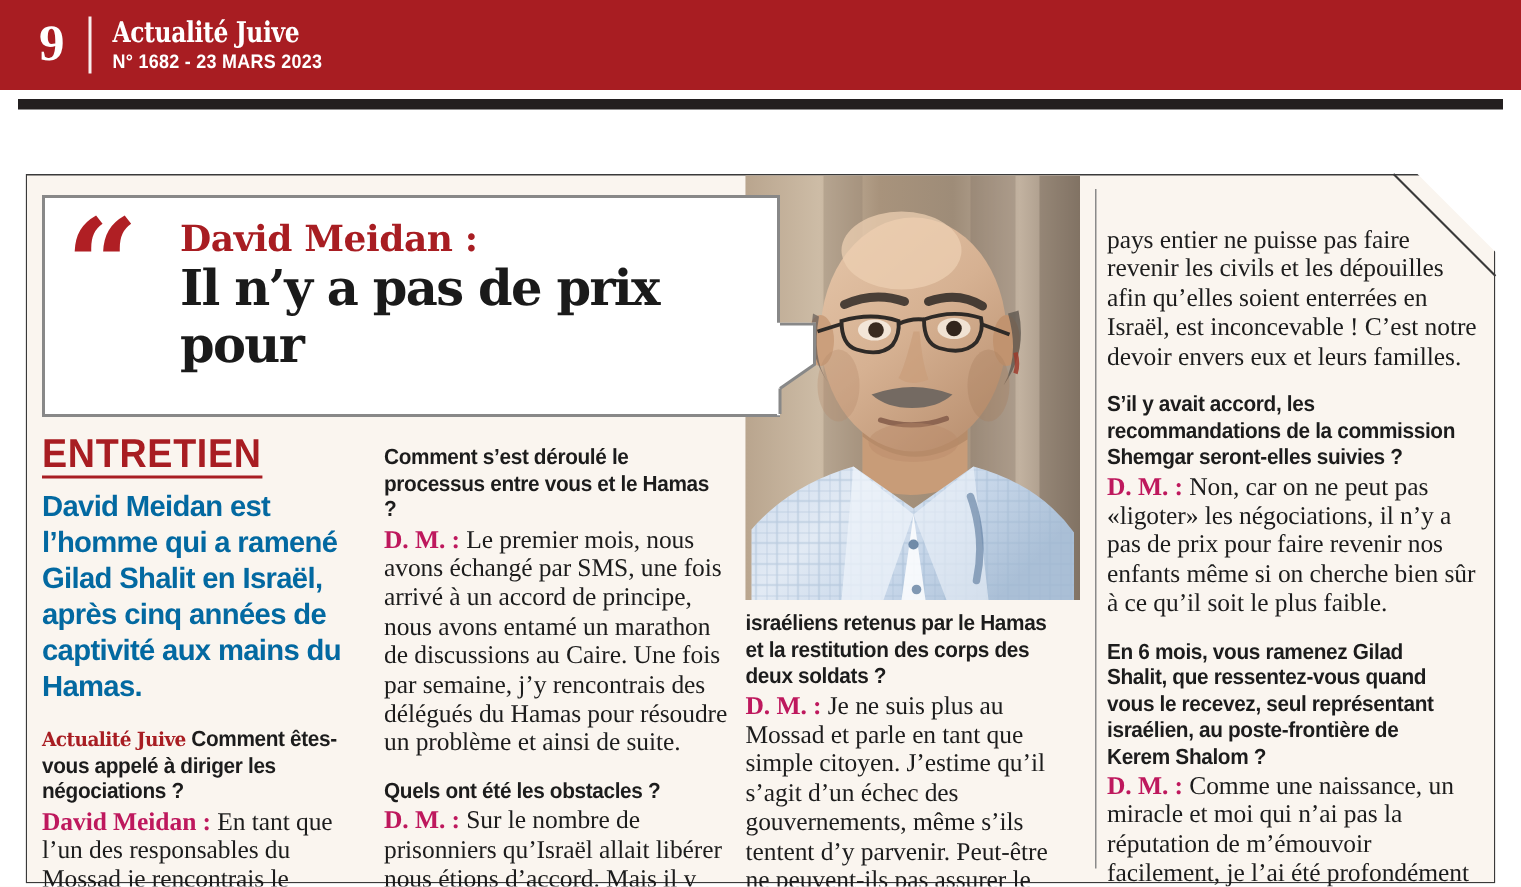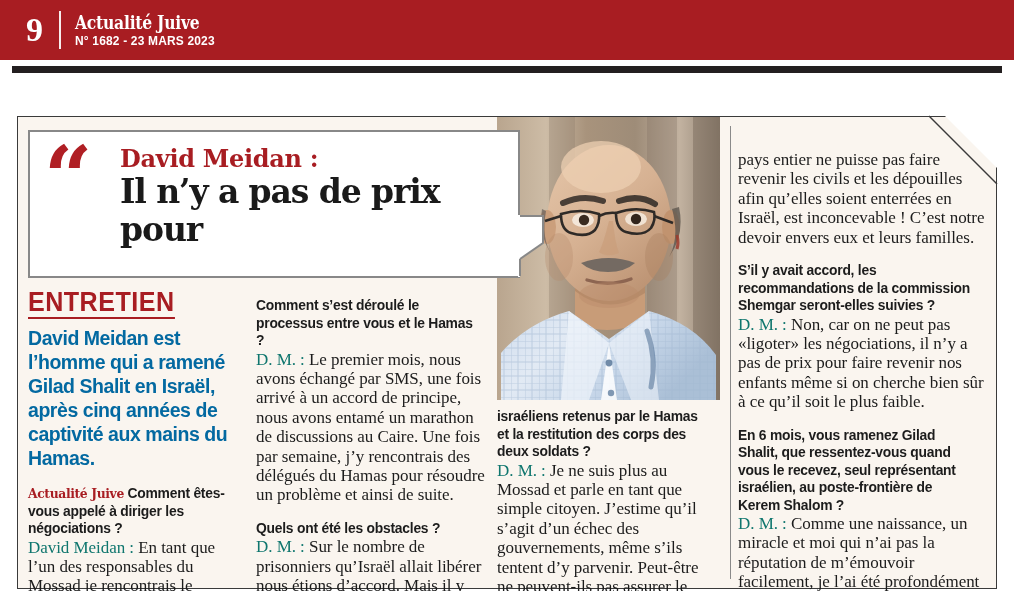--- a/index.html
+++ b/index.html
@@ -226,22 +226,22 @@
     letter-spacing: -0.4px;
   }
   .a {
     font-family: "Liberation Serif", serif;
     font-size: 17px;
     line-height: 19.4px;
     color: #1c1c1c;
     letter-spacing: -0.05px;
   }
   .a .who {
-    color: #0f766e;
-    font-weight: normal;
+    color: #be185d;
+    font-weight: bold;
   }
   .blk { margin-top: 15px; }
 </style>
 </head>
 <body>
 
 <div class="masthead">
   <div class="masthead-page-no">9</div>
   <div class="masthead-rule"></div>
   <div class="masthead-titles">

